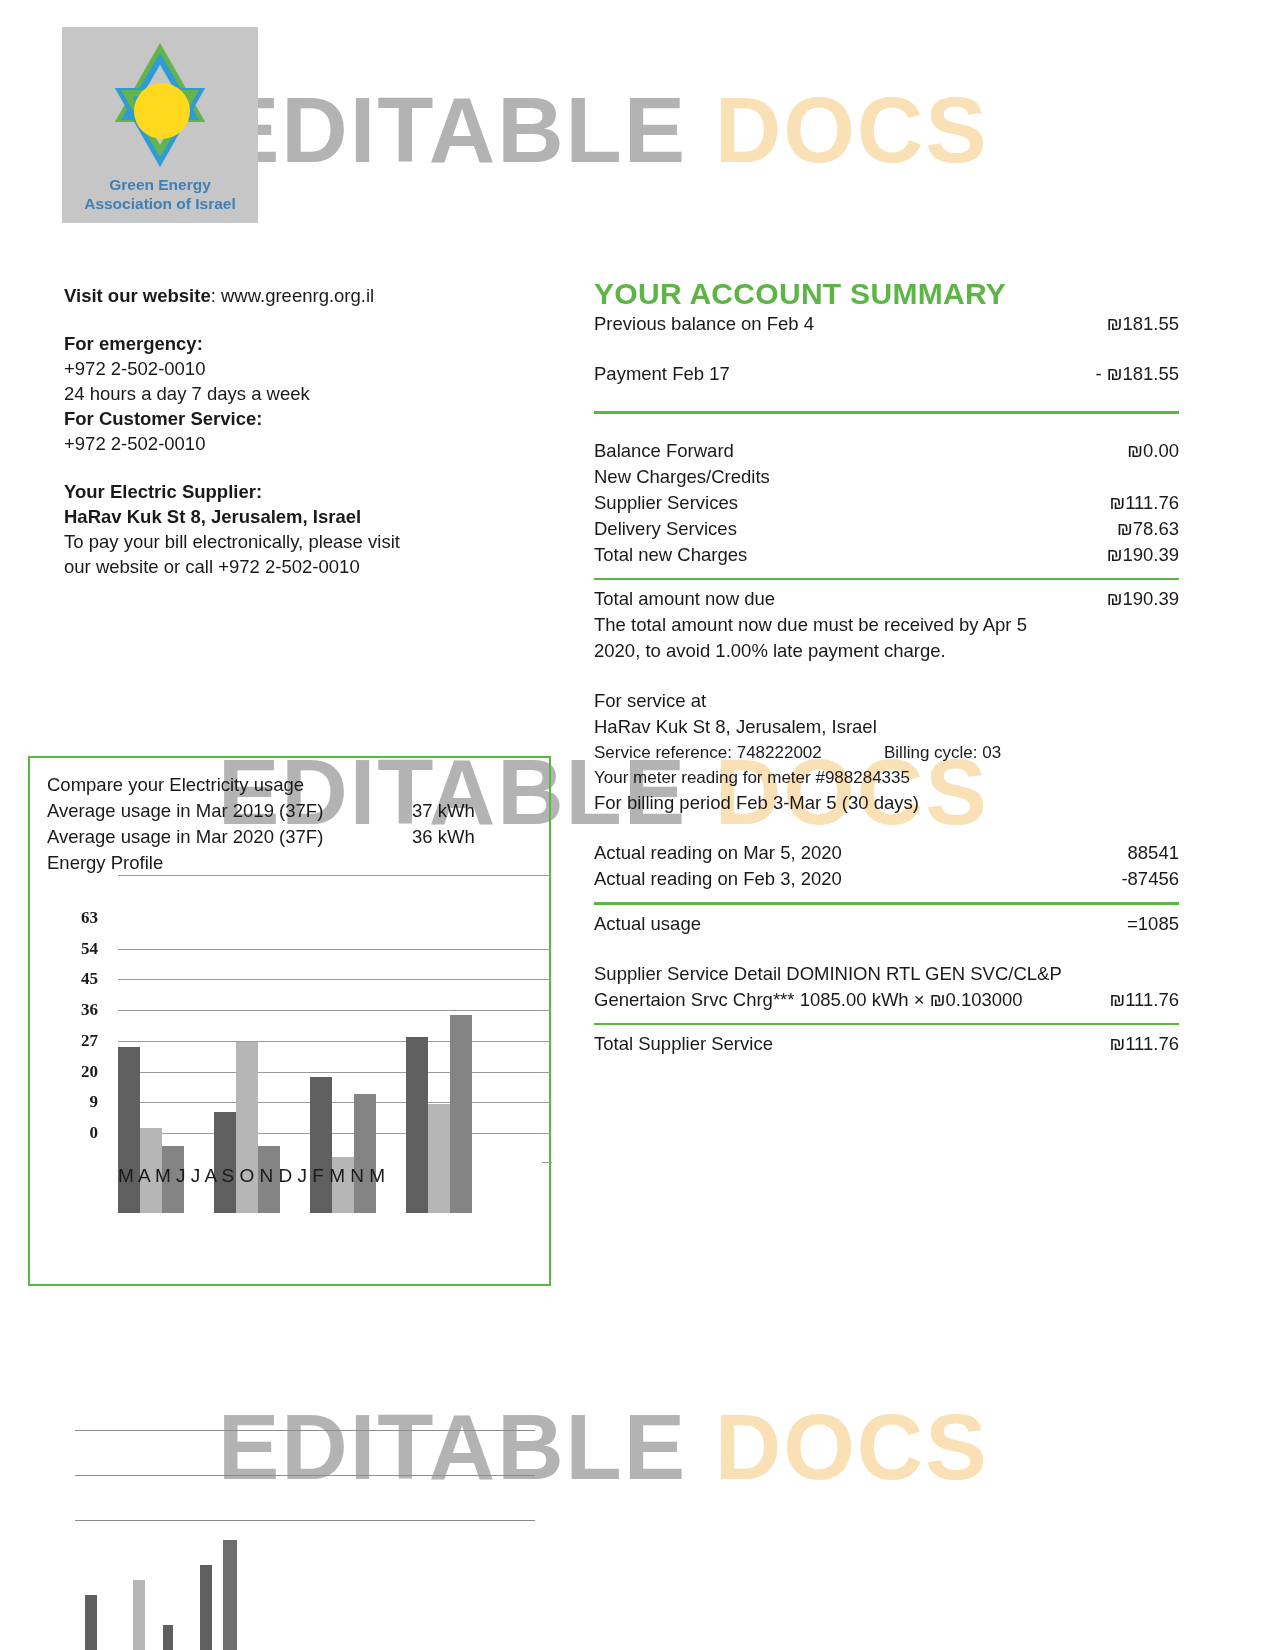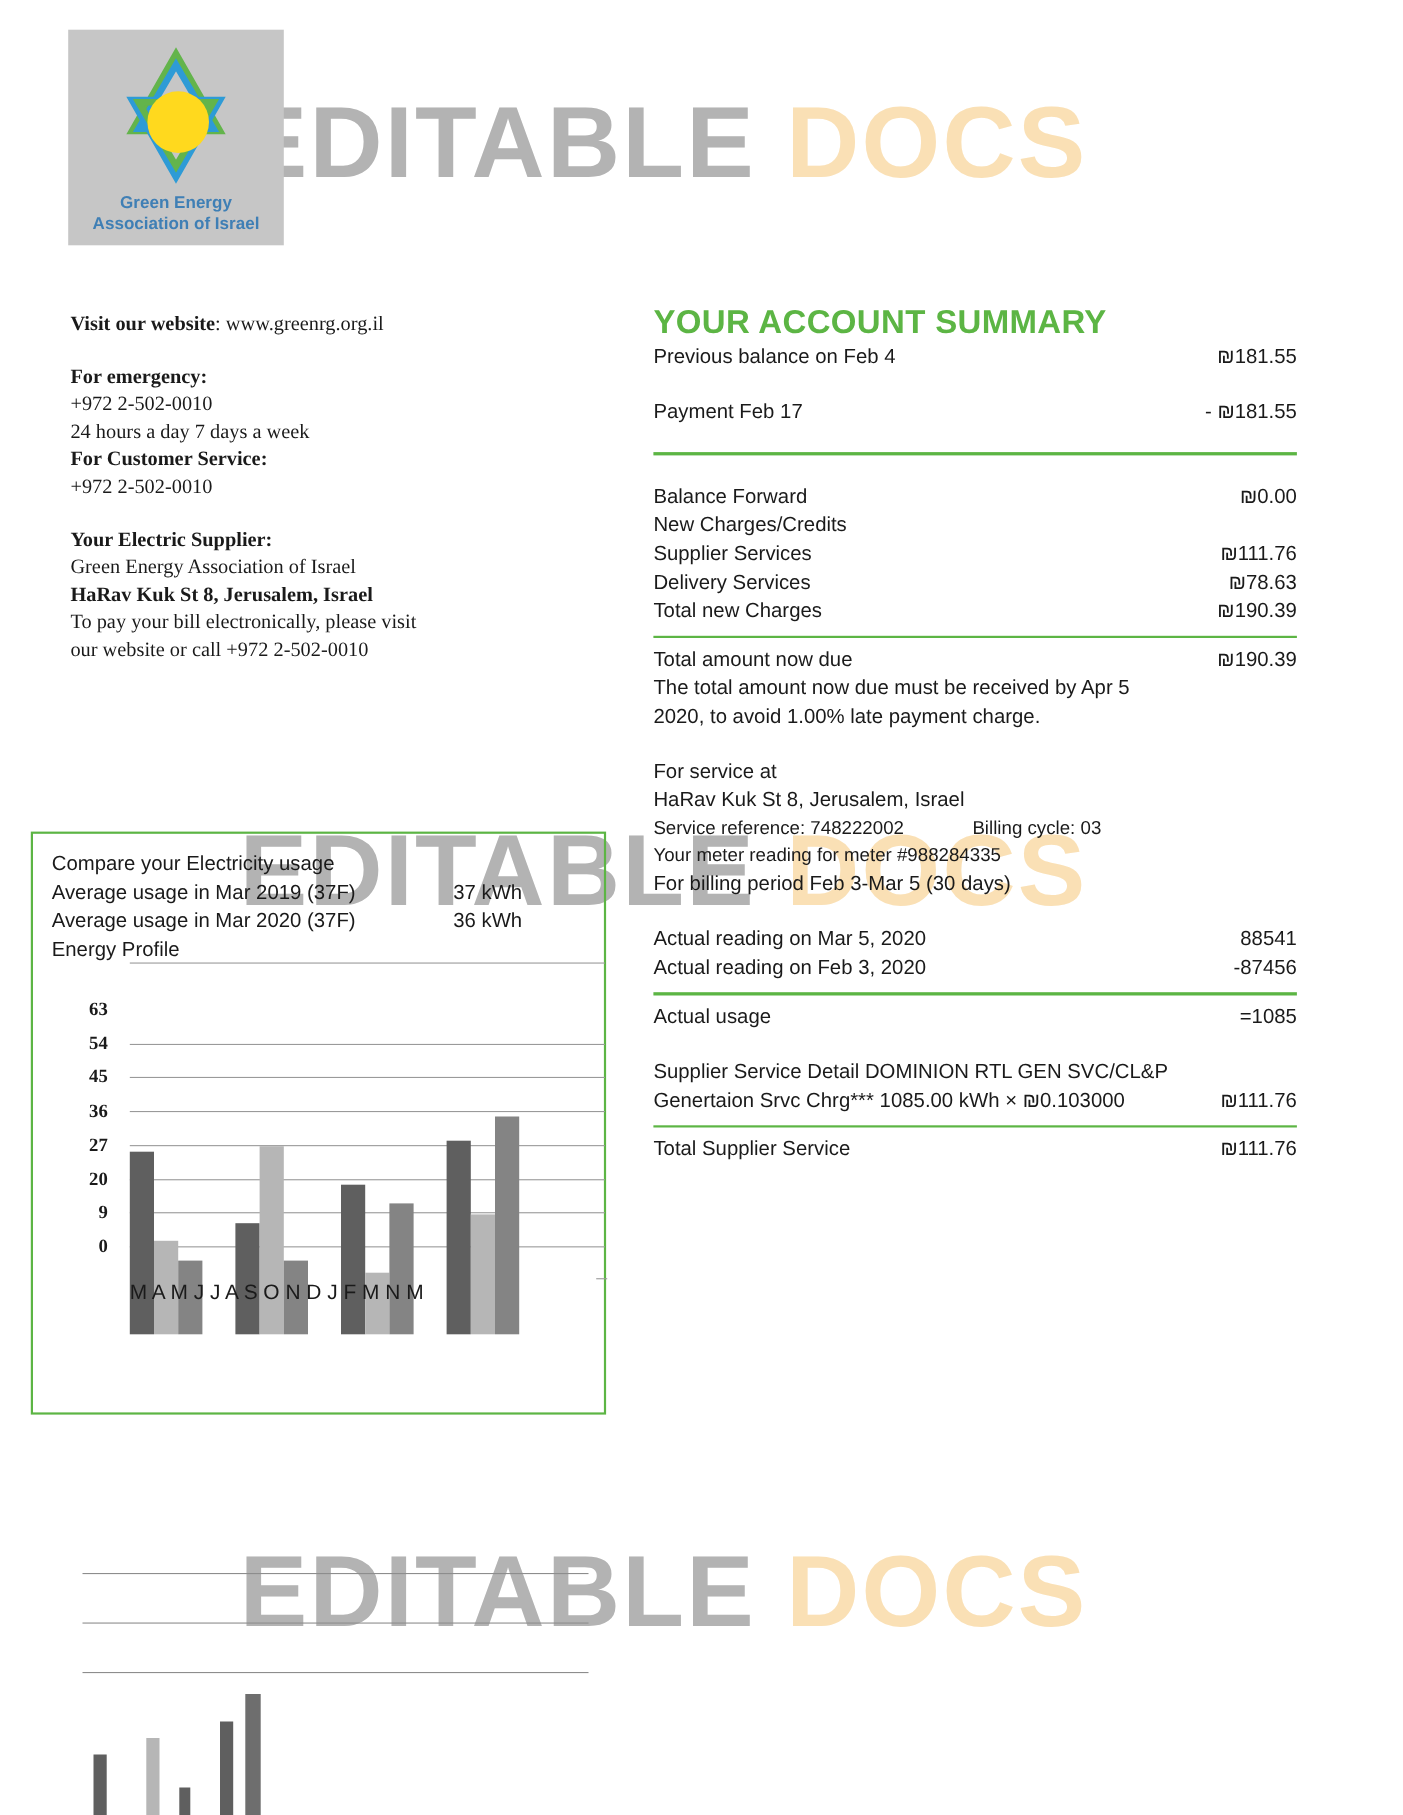--- a/index.html
+++ b/index.html
@@ -52,21 +52,21 @@
   .cust {
     position: absolute; right: 62px; top: 112px;
     text-align: right; z-index: 4;
     font-size: 19px; line-height: 26.5px;
   }
   .cust .name { font-weight: 700; font-size: 19.5px; letter-spacing: .2px; }
 
   
   .leftcol {
     position: absolute; left: 64px; top: 283px; width: 460px;
-    font-size: 18.5px; line-height: 25px; z-index: 4; font-family: Liberation Serif, serif;
+    font-size: 18.5px; line-height: 25px; z-index: 4;
   }
   .leftcol b { font-weight: 700; }
   .leftcol .gap { height: 23px; }
 
   
   .rightcol {
     position: absolute; left: 594px; top: 277px; width: 585px;
     z-index: 4;
   }
   .sum-title {
@@ -164,21 +164,20 @@
       <b>Visit our website</b><span>: www.greenrg.org.il</span>
     </div>
     <div class="gap"></div>
     <div><b>For emergency:</b></div>
     <div>+972 2-502-0010</div>
     <div>24 hours a day 7 days a week</div>
     <div><b>For Customer Service:</b></div>
     <div>+972 2-502-0010</div>
     <div class="gap"></div>
     <div><b>Your Electric Supplier:</b></div>
-    <div>Green Energy Association of Israel</div>
     <div><b>HaRav Kuk St 8, Jerusalem, Israel</b></div>
     <div>To pay your bill electronically, please visit</div>
     <div>our website or call +972 2-502-0010</div>
   </div>
 
   <div class="rightcol">
     <div class="sum-title">YOUR ACCOUNT SUMMARY</div>
 
     <div class="row">
       <span class="lbl">Previous balance on Feb 4</span>

